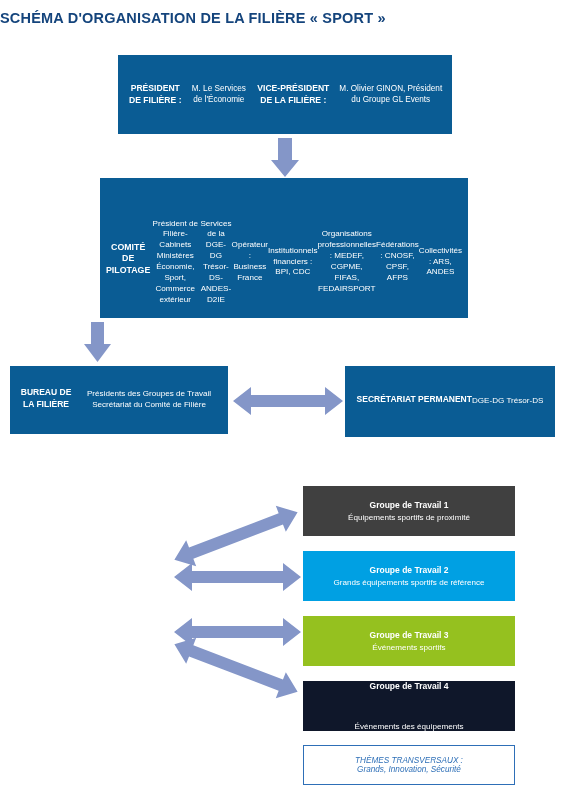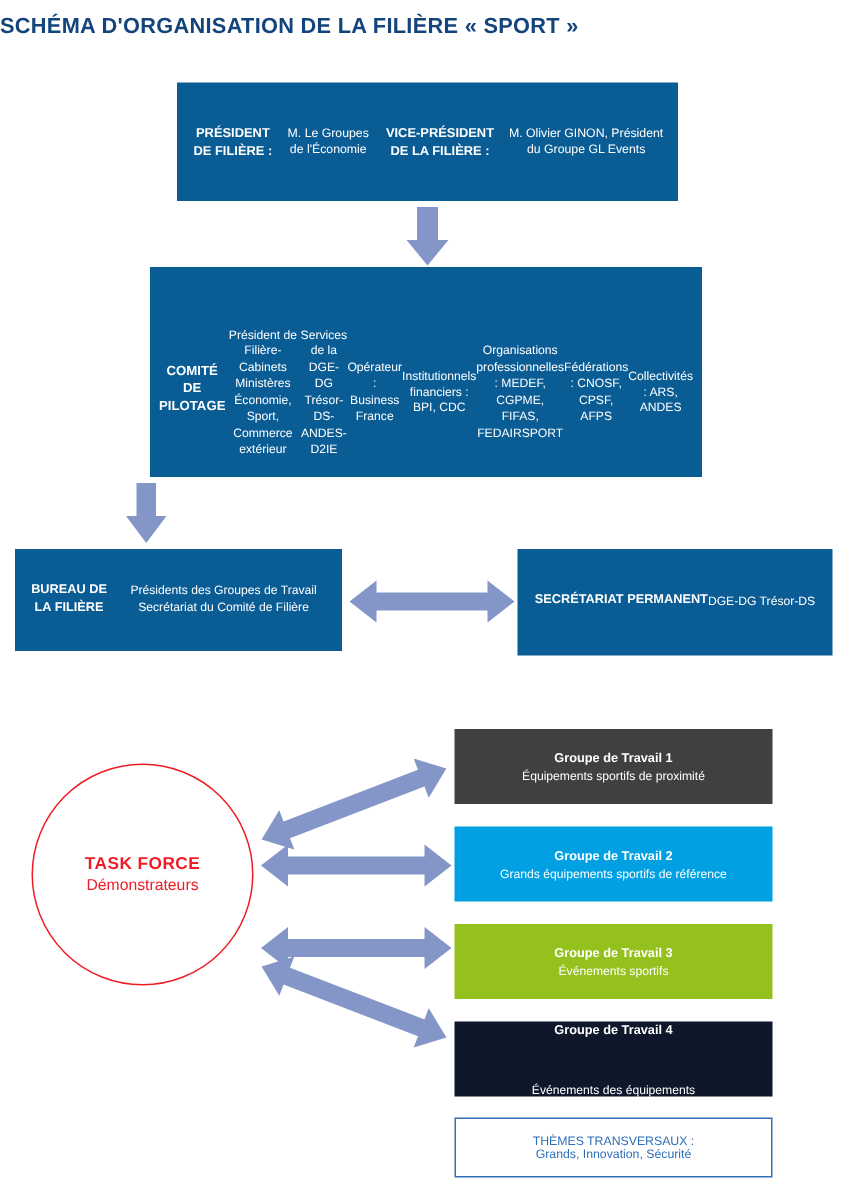--- a/index.html
+++ b/index.html
@@ -196,21 +196,21 @@
       <polygon fill="#8496C8" points="174,632 192,618 192,626 283,626 283,618 301,632 283,646 283,638 192,638 192,646"></polygon>
     </g>
 
     <g>
       <polygon fill="#8496C8" transform="rotate(21 236 668)" points="170,668 188,654 188,662 284,662 284,654 302,668 284,682 284,674 188,674 188,682"></polygon>
     </g>
   </svg>
 
   <div class="node blue-node" id="node-president" style="background-color: rgb(10, 92, 148);">
     <div class="ttl">PRÉSIDENT DE FILIÈRE :</div>
-    <div class="sub">M. Le Groupes de l'Économie</div>
+    <div class="sub">M. Le Services de l'Économie</div>
     <div class="ttl">VICE-PRÉSIDENT DE LA FILIÈRE :</div>
     <div class="sub">M. Olivier GINON, Président du Groupe GL Events</div>
   </div>
 
   <div class="node blue-node" id="node-comite" style="background-color: rgb(10, 92, 148);">
     <div class="ttl">COMITÉ DE PILOTAGE</div>
     <div class="sub">Président de Filière-Cabinets Ministères Économie, Sport, Commerce extérieur</div>
     <div class="sub">Services de la DGE- DG Trésor-DS-ANDES-D2IE</div>
     <div class="sub">Opérateur : Business France</div>
     <div class="sub">Institutionnels financiers : BPI, CDC</div>
@@ -222,24 +222,20 @@
   <div class="node blue-node" id="node-bureau" style="background-color: rgb(10, 92, 148);">
     <div class="ttl">BUREAU DE LA FILIÈRE</div>
     <div class="sub">Présidents des Groupes de Travail Secrétariat du Comité de Filière</div>
   </div>
 
   <div class="node blue-node" id="node-secretariat" style="background-color: rgb(10, 92, 148);">
     <div class="ttl">SECRÉTARIAT PERMANENT</div>
     <div class="sub">DGE-DG Trésor-DS</div>
   </div>
 
-  <div id="task-force-circle" style="border-color: rgb(238, 28, 37);">
-    <div class="ttl" style="color: rgb(238, 28, 37);">TASK FORCE</div>
-    <div class="sub" style="color: rgb(238, 28, 37);">Démonstrateurs</div>
-  </div>
 
   <div class="wg" id="wg-1" style="background-color: #404040;">
     <div class="ttl">Groupe de Travail 1</div>
     <div class="sub">Équipements sportifs de proximité</div>
   </div>
 
   <div class="wg" id="wg-2" style="background-color: rgb(0, 160, 227);">
     <div class="ttl">Groupe de Travail 2</div>
     <div class="sub">Grands équipements sportifs de référence</div>
   </div>
@@ -247,18 +243,18 @@
   <div class="wg" id="wg-3" style="background-color: rgb(149, 193, 31);">
     <div class="ttl">Groupe de Travail 3</div>
     <div class="sub">Événements sportifs</div>
   </div>
 
   <div class="wg" id="wg-4" style="background-color: #0f172a; justify-content: space-between;">
     <div class="ttl">Groupe de Travail 4</div>
     <div class="sub">Événements des équipements</div>
   </div>
 
-  <div id="node-transversal" style="border-color: rgb(46, 111, 183);">
+  <div id="node-transversal" style="border-color: rgb(46, 111, 183); font-style: italic;">
     <div class="ttl" style="color: rgb(46, 111, 183);">THÈMES TRANSVERSAUX :</div>
     <div class="sub" style="color: rgb(46, 111, 183);">Grands, Innovation, Sécurité</div>
   </div>
 
 </div>
 
 </body></html>

